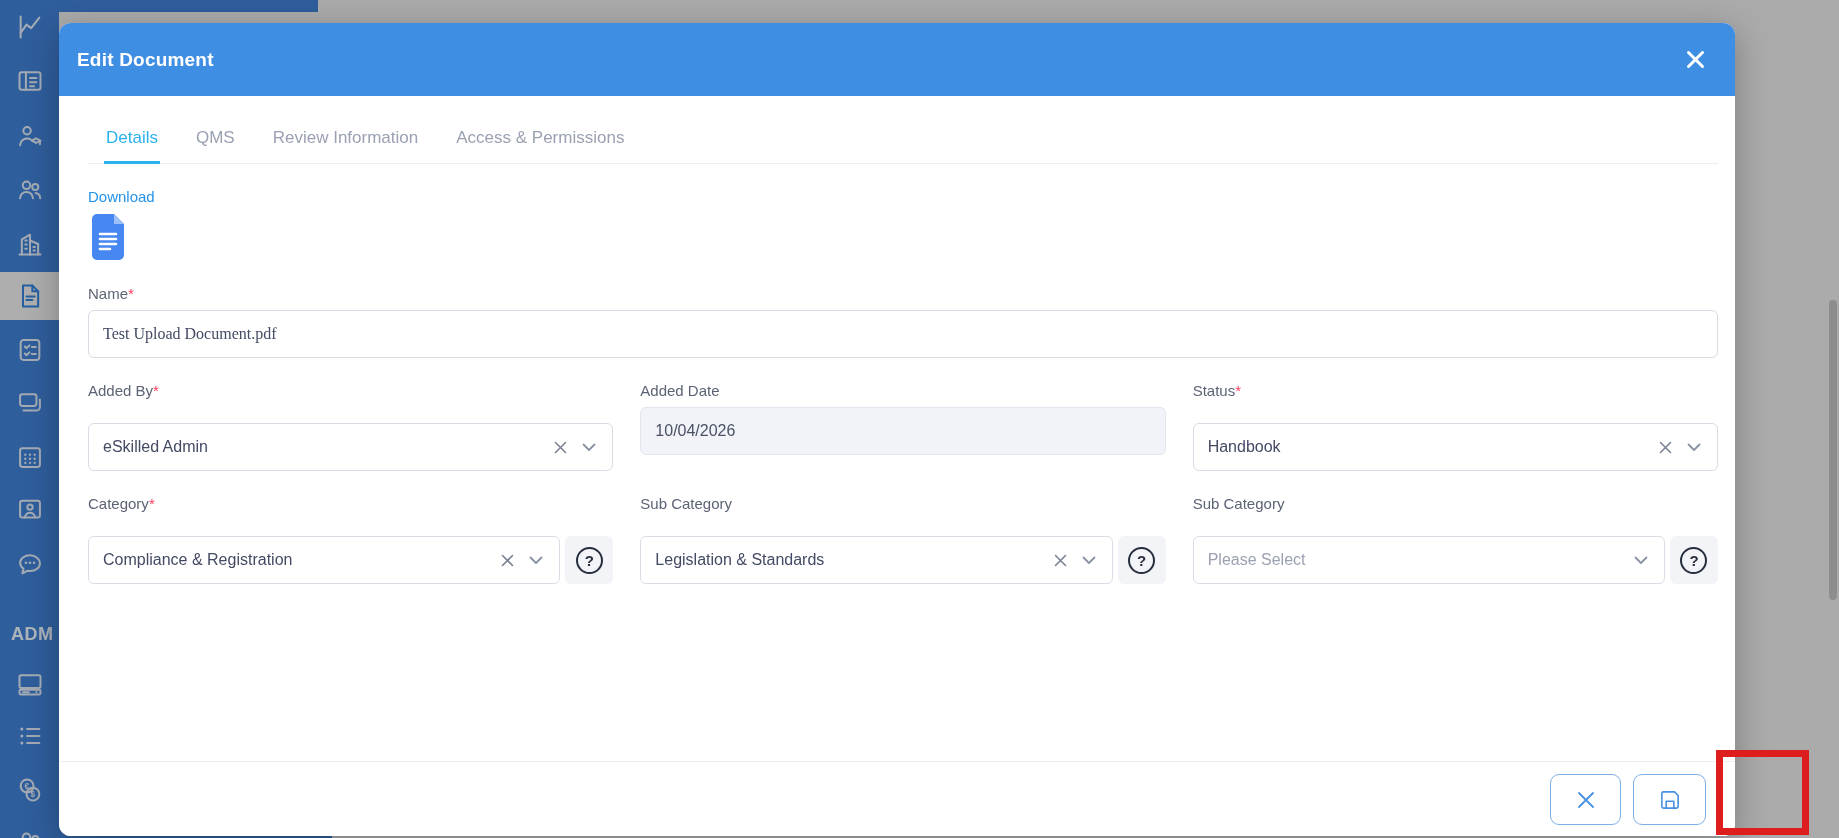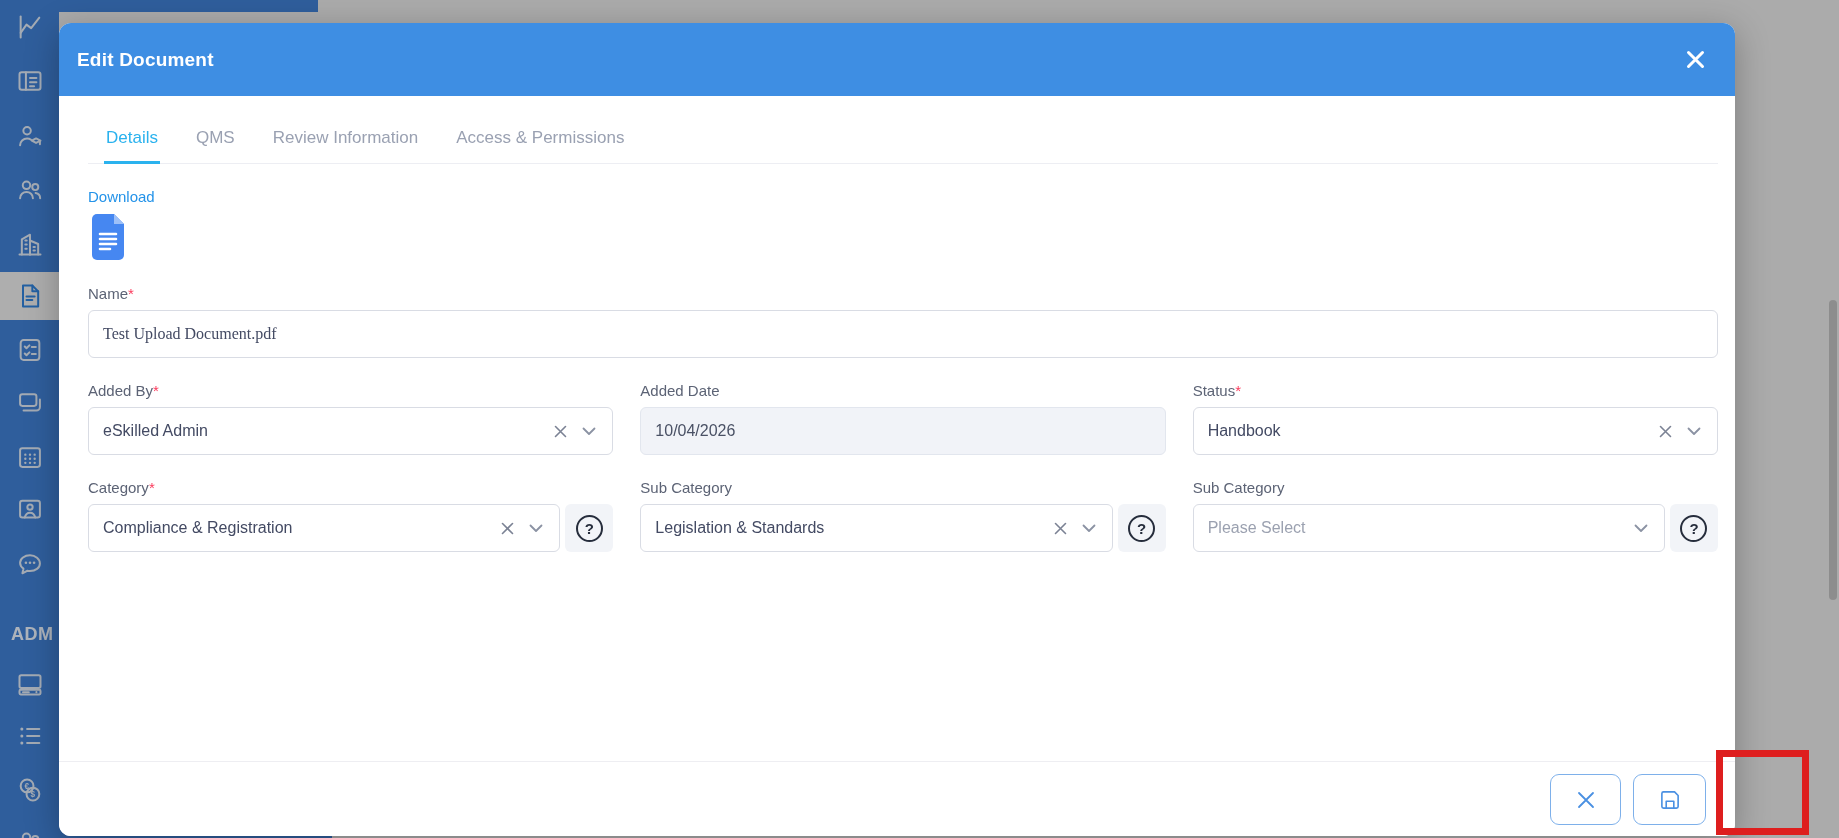--- a/index.html
+++ b/index.html
@@ -48,21 +48,21 @@
   .download-link { display:inline-block; margin-top:24px; font-size:15px; color:#2493e9; cursor:pointer; }
   .doc-icon { display:block; margin-top:7px; }
 
   .field-label { margin-top:24px; font-size:15px; color:#5c6375; }
   .req { color:#fb3b5c; }
   .text-input { display:block; width:100%; height:48px; margin-top:8px; border:1px solid #d9dce4;
                 border-radius:6px; padding:0 14px; font-size:16px; color:#434a63;
                 font-family:Liberation Serif, serif; outline:none; }
 
   .form-grid { display:grid; grid-template-columns:1fr 1fr 1fr; column-gap:27px; }
-  .control-row { display:flex; margin-top:8px; }
+  .control-row { display:flex; margin-top:24px; }
   .select { flex:1; height:48px; border:1px solid #d9dce4; border-radius:6px; background:#fff;
             display:flex; align-items:center; padding:0 16px 0 14px; cursor:pointer; min-width:0; }
   .select-value { font-size:16px; color:#434a63; flex:1; white-space:nowrap; overflow:hidden; }
   .select-value.placeholder { color:#9ba1b0; }
   .clear-x { display:flex; align-items:center; margin-right:15px; cursor:pointer; }
   .chev { display:flex; align-items:center; cursor:pointer; }
   .input-disabled { height:48px; margin-top:8px; border:1px solid #e2e6ee; border-radius:6px;
                     background:#f1f3f8; display:flex; align-items:center; padding:0 14px;
                     font-size:16px; color:#4a5165; }
   .help-box { width:48px; height:48px; margin-left:5px; background:#f2f4f8; border-radius:6px;

